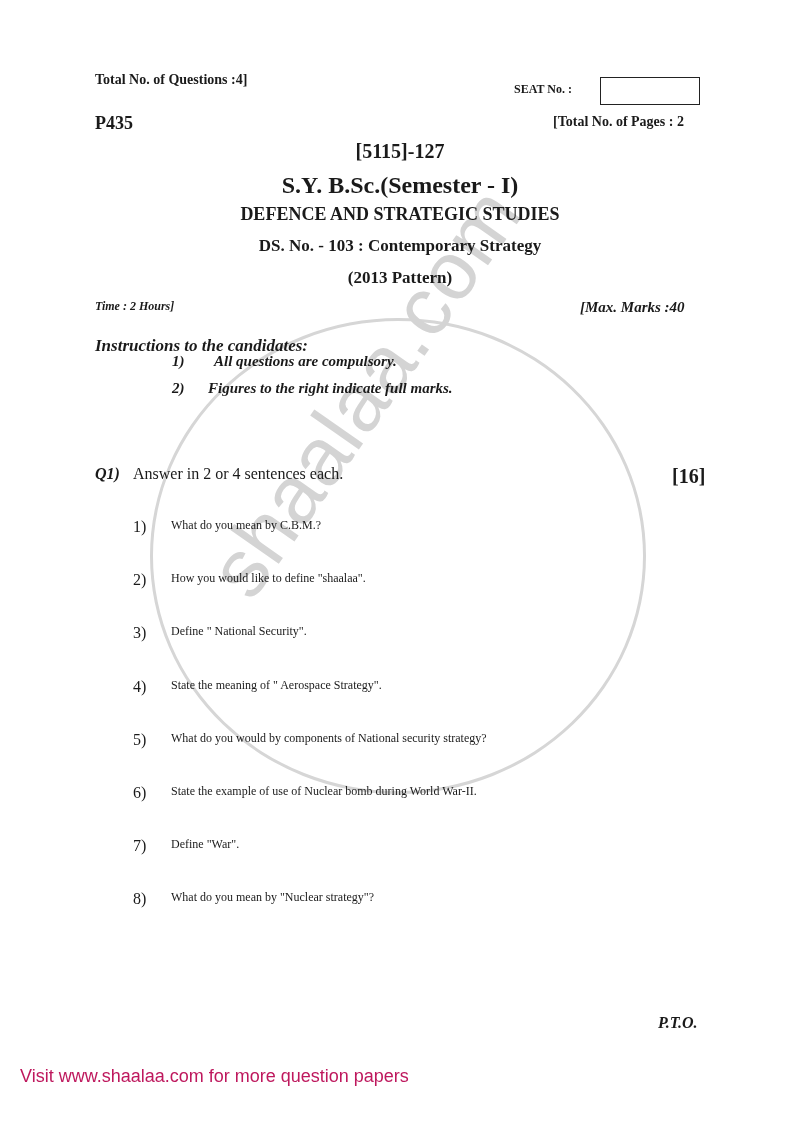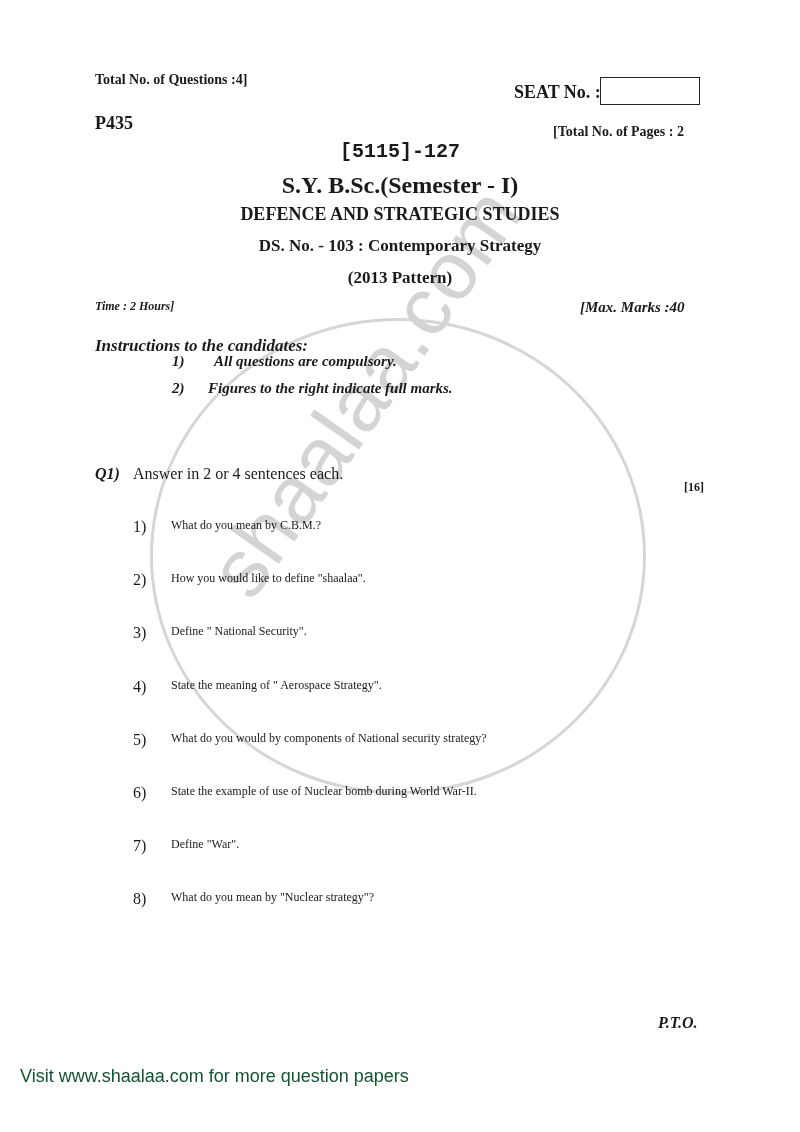--- a/index.html
+++ b/index.html
@@ -10,52 +10,52 @@
   .bi { font-weight:bold; font-style:italic; }
   .center { left:0; width:800px; text-align:center; }
   .seat-box { width:100px; height:28px; border:1.5px solid #222; box-sizing:border-box; }
   .watermark-circle { left:150px; top:318px; width:496px; height:476px; border:3px solid #d6d6d6;
                       border-radius:50%; box-sizing:border-box; }
   .watermark-text { left:190px; top:560px; font-family:"Liberation Sans","DejaVu Sans",sans-serif;
                     font-size:82px; color:#d4d4d4; transform:rotate(-55deg); transform-origin:left top;
                     letter-spacing:1px; }
   .qnum { font-size:16px; }
   .qtext { font-size:12px; }
-  .footer { left:20px; top:1066px; font-family:"Liberation Sans","DejaVu Sans",sans-serif; font-size:18px; color:#14532d; }
+  .footer { left:20px; top:1066px; font-family:"Liberation Sans","DejaVu Sans",sans-serif; font-size:18px; color:#be185d; }
 </style>
 </head>
 <body>
 
 <div class="abs watermark-circle"></div>
 <div class="abs watermark-text">shaalaa.com</div>
 
 <div class="abs bold" style="left:95px;top:72px;font-size:14px;">Total No. of Questions :4]</div>
-<div class="abs bold" style="left:514px;top:82px;font-size:18px;">SEAT No. :</div>
+<div class="abs bold" style="left:514px;top:82px;font-size:12px;">SEAT No. :</div>
 <div class="abs seat-box" style="left:600px;top:77px;"></div>
 <div class="abs bold" style="left:95px;top:113px;font-size:18px;">P435</div>
-<div class="abs bold" style="left:553px;top:124px;font-size:14px;">[Total No. of Pages : 2</div>
+<div class="abs bold" style="left:553px;top:114px;font-size:14px;">[Total No. of Pages : 2</div>
 
-<div class="abs center bold" style="top:140px;font-size:20px;font-family:Liberation Mono, monospace;">[5115]-127</div>
+<div class="abs center bold" style="top:140px;font-size:20px;">[5115]-127</div>
 <div class="abs center bold" style="top:172px;font-size:24px;">S.Y. B.Sc.(Semester - I)</div>
 <div class="abs center bold" style="top:204px;font-size:18px;">DEFENCE AND STRATEGIC STUDIES</div>
 <div class="abs center bold" style="top:236px;font-size:17px;text-align:center;">DS. No. - 103 : Contemporary Strategy</div>
 <div class="abs center bold" style="top:268px;font-size:17px;">(2013 Pattern)</div>
 
 <div class="abs bi" style="left:95px;top:299px;font-size:12px;">Time : 2 Hours]</div>
 <div class="abs bi" style="left:580px;top:299px;font-size:15px;">[Max. Marks :40</div>
 
 <div class="abs bi" style="left:95px;top:336px;font-size:17px;">Instructions to the candidates:</div>
 <div class="abs bi" style="left:172px;top:353px;font-size:15px;">1)</div>
 <div class="abs bi" style="left:208px;top:353px;font-size:15px;margin-left:6px;">All questions are compulsory.</div>
 <div class="abs bi" style="left:172px;top:380px;font-size:15px;">2)</div>
 <div class="abs bi" style="left:208px;top:380px;font-size:15px;">Figures to the right indicate full marks.</div>
 
 <div class="abs bi" style="left:95px;top:465px;font-size:16px;">Q1)</div>
 <div class="abs" style="left:133px;top:465px;font-size:16px;">Answer in 2 or 4 sentences each.</div>
-<div class="abs bold" style="left:672px;top:480px;font-size:12px;margin-left:12px;">[16]</div>
+<div class="abs bold" style="left:672px;top:465px;font-size:20px;">[16]</div>
 
 <div class="abs qnum" style="left:133px;top:518px;">1)</div>
 <div class="abs qtext" style="left:171px;top:518px;">What do you mean by C.B.M.?</div>
 
 <div class="abs qnum" style="left:133px;top:571px;">2)</div>
 <div class="abs qtext" style="left:171px;top:571px;">How you would like to define "shaalaa".</div>
 
 <div class="abs qnum" style="left:133px;top:624px;">3)</div>
 <div class="abs qtext" style="left:171px;top:624px;">Define " National Security".</div>
 

